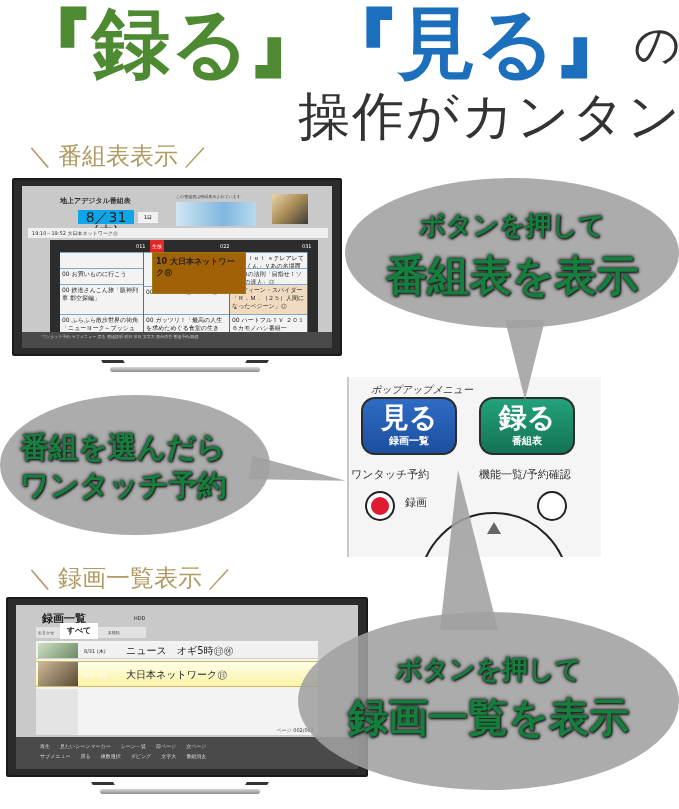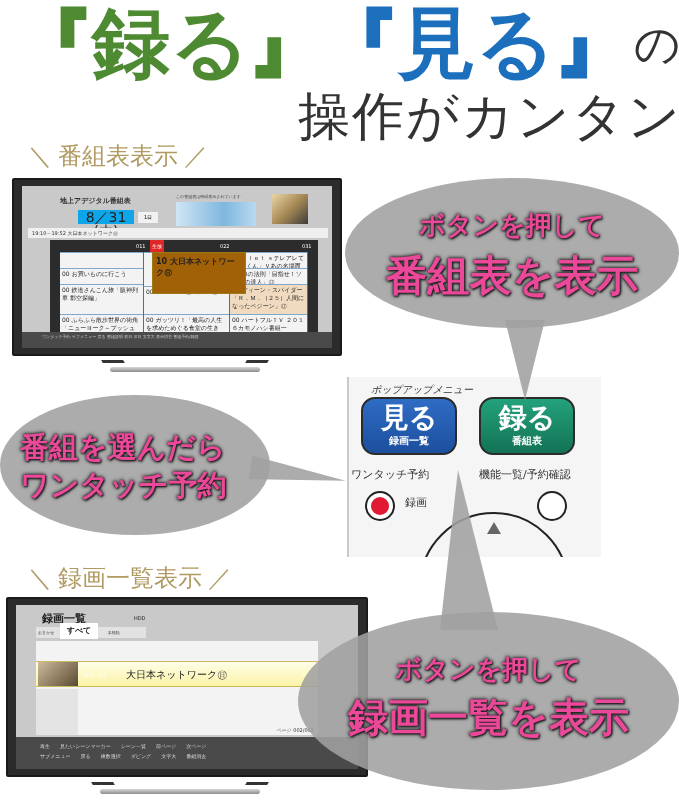--- a/index.html
+++ b/index.html
@@ -76,21 +76,21 @@
   .rm-btn .sub { display: block; font-size: 10px; font-weight: bold; line-height: 12px; }
   .rm-label { position: absolute; font-size: 11px; color: #333; white-space: nowrap; }
   .rm-round { position: absolute; width: 30px; height: 30px; border-radius: 50%; border: 2px solid #222; background: #fff; }
   .rm-round.red::after { content: ""; position: absolute; left: 4px; top: 4px; width: 18px; height: 18px; border-radius: 50%; background: #e01a33; }
   .rm-dpad { position: absolute; left: 70px; top: 135px; width: 150px; height: 150px; border-radius: 50%; border: 2px solid #222; }
   .rm-up { position: absolute; left: 138px; top: 145px; width: 0; height: 0; border-left: 7px solid transparent; border-right: 7px solid transparent; border-bottom: 12px solid #666; }
 
   
   .bubble { position: absolute; background: rgba(160,160,160,0.88); border-radius: 50%; }
   .bubble-tail { position: absolute; width: 0; height: 0; }
-  .btxt { position: absolute; color: #ec4899; font-weight: bold; white-space: nowrap; text-align: center;
+  .btxt { position: absolute; color: #15803d; font-weight: bold; white-space: nowrap; text-align: center;
           text-shadow: 0 0 3px #222, 0 0 4px #222, 1px 1px 2px #111; }
 
   .bubble1 { left: 345px; top: 178px; width: 334px; height: 150px; }
   .b1-tail { left: 505px; top: 320px; border-left: 20px solid transparent; border-right: 20px solid transparent; border-top: 80px solid rgba(160,160,160,0.88); transform: rotate(0deg); }
   .b1-line1 { left: 345px; top: 208px; width: 334px; font-size: 26px; }
   .b1-line2 { left: 345px; top: 248px; width: 334px; font-size: 42px; }
 
   .bubble2 { left: 0; top: 395px; width: 270px; height: 140px; }
   .b2-tail { left: 250px; top: 462px; border-top: 12px solid transparent; border-bottom: 12px solid transparent; border-left: 96px solid rgba(160,160,160,0.88); transform: rotate(8deg); }
   .b2-line1 { left: 20px; top: 428px; font-size: 29px; }
@@ -206,20 +206,25 @@
   <div class="tv-screen">
     <div class="r-title">録画一覧</div>
     <div class="r-hdd">HDD</div>
     <div class="r-tabs">
       <span>おまかせ</span>
       <span style="margin-left:52px;">未視聴</span>
     </div>
     <div class="r-tab-active">すべて</div>
     <div class="r-list">
       <div class="r-lgrey"></div>
+      <div class="r-row r-row1">
+        <span class="r-thumb" style="background:linear-gradient(135deg,#cfe0c4,#6b8a64);"></span>
+        <span class="r-date">8/31 (木)</span>
+        <span class="r-name">ニュース　オギ5時㊐㊡</span>
+      </div>
       <div class="r-row r-row2">
         <span class="r-thumb"></span>
         <span class="r-date" style="color:#fff;">8/31 (木)</span>
         <span class="r-name">大日本ネットワーク㊐</span>
       </div>
     </div>
     <div class="r-page">ページ 002/002</div>
     <div class="r-foot">
       <div class="row">
         <span>再生</span>

